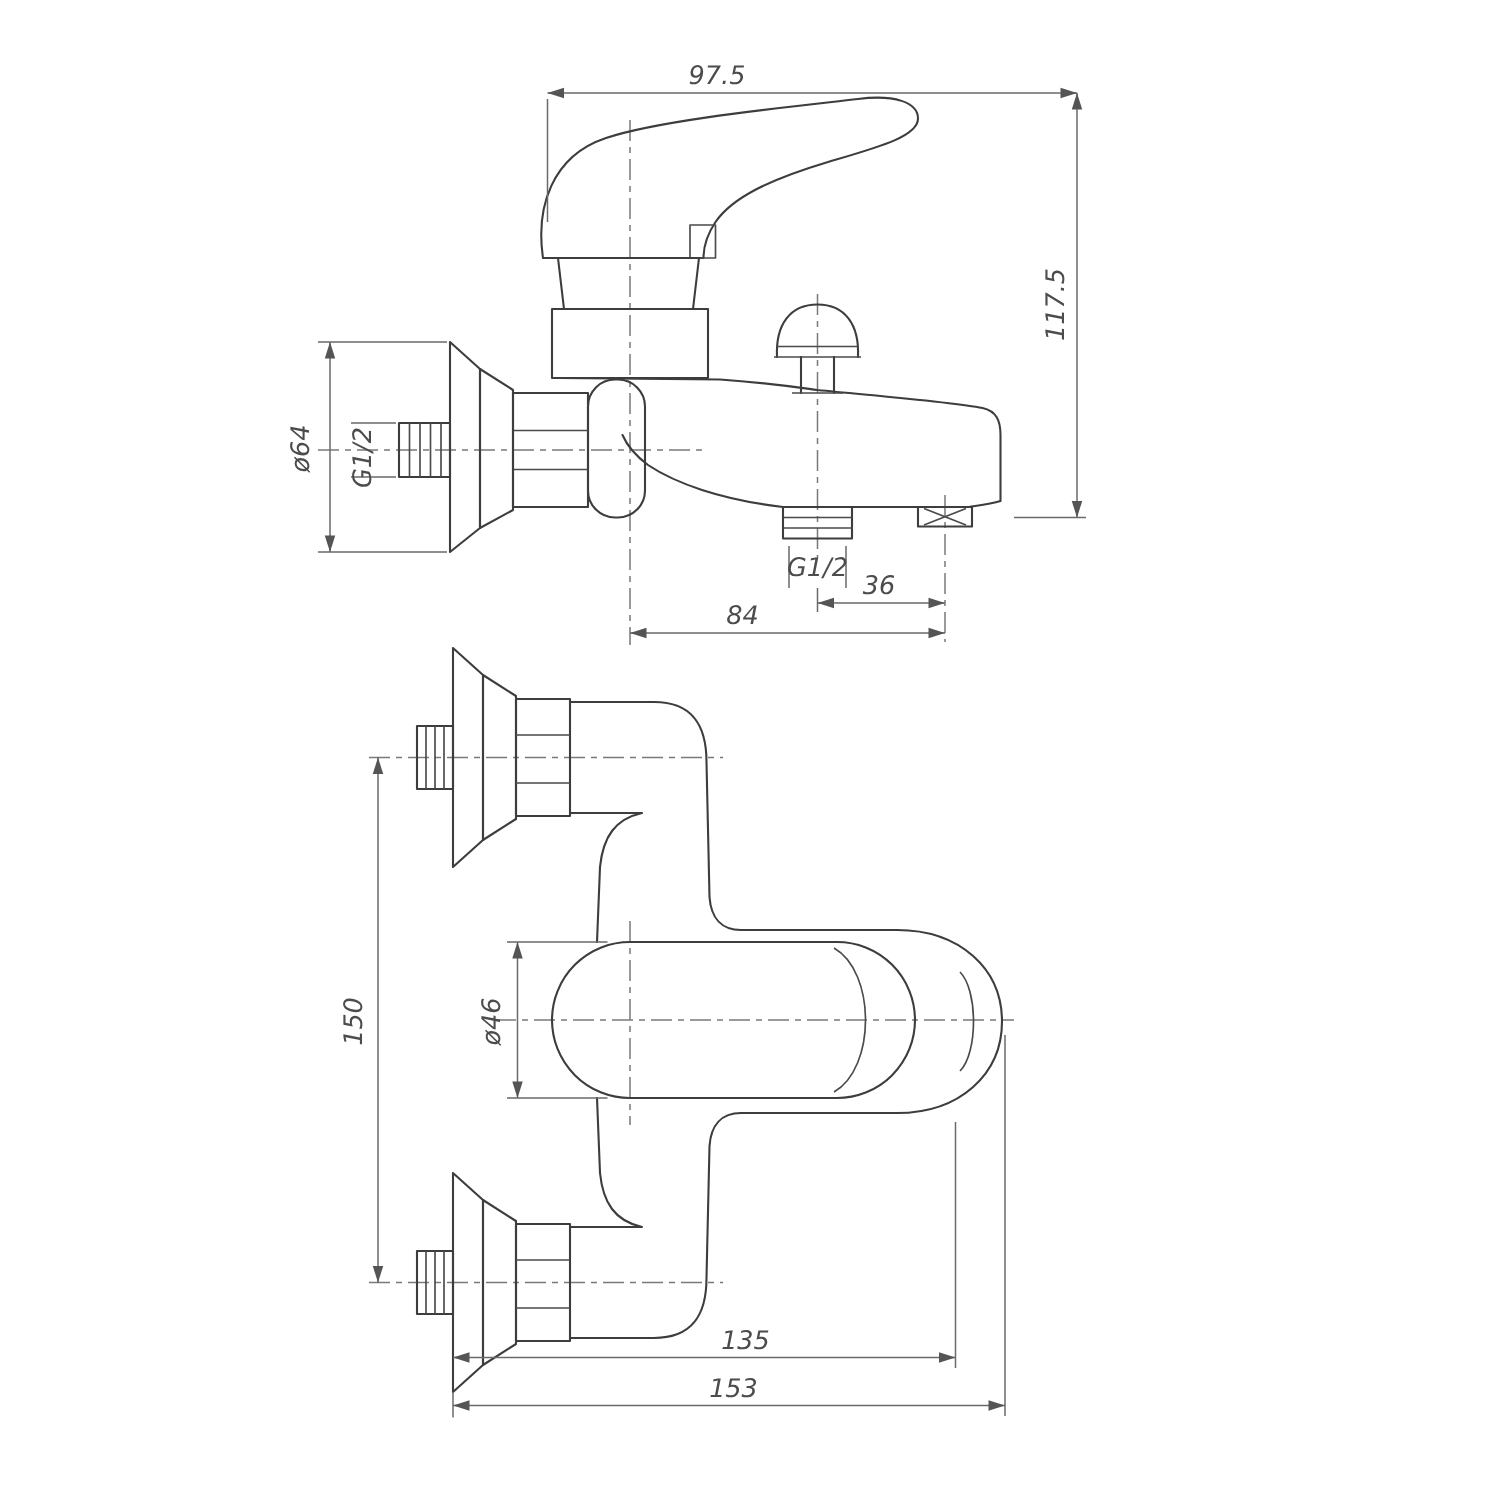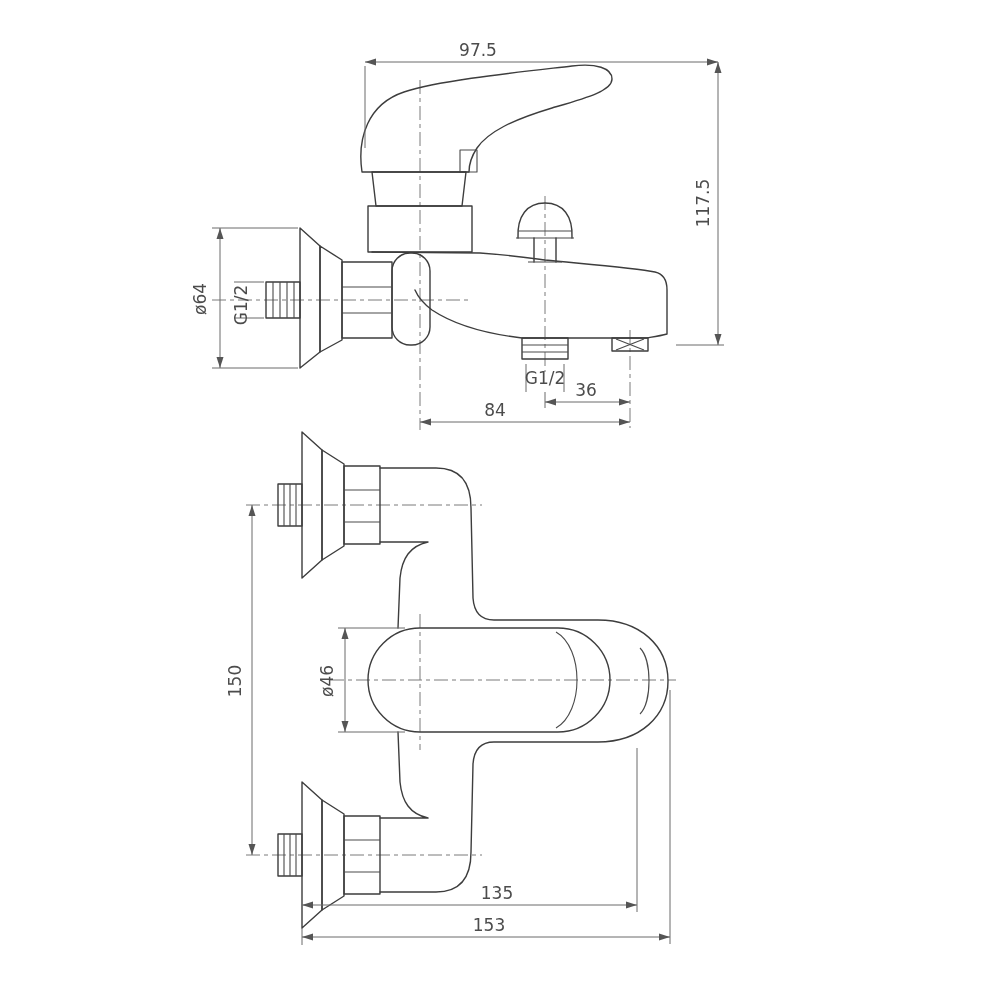--- a/index.html
+++ b/index.html
@@ -7,20 +7,21 @@
     padding: 0;
     background: #ffffff;
     font-family: "DejaVu Sans", sans-serif;
   }
   .canvas {
     width: 1000px;
     height: 1000px;
     position: relative;
     background: #ffffff;
     overflow: hidden;
+    font-style: italic;
   }
   svg { display: block; }
   .obj   { stroke: #3d3d3d; stroke-width: 1.4; fill: none; stroke-linejoin: round; stroke-linecap: round; }
   .obj2  { stroke: #4a4a4a; stroke-width: 1.1; fill: none; stroke-linejoin: round; }
   .dim   { stroke: #6a6a6a; stroke-width: 1;   fill: none; }
   .cl    { stroke: #7a7a7a; stroke-width: 1;   fill: none; stroke-dasharray: 14 4 4 4; }
   .arr   { fill: #555555; stroke: none; }
   text.dimtxt {
     fill: #4c4c4c;
     font-size: 17px;

